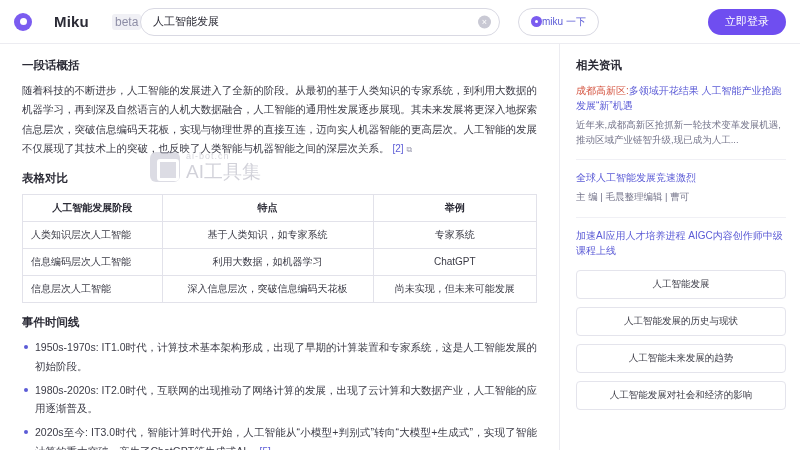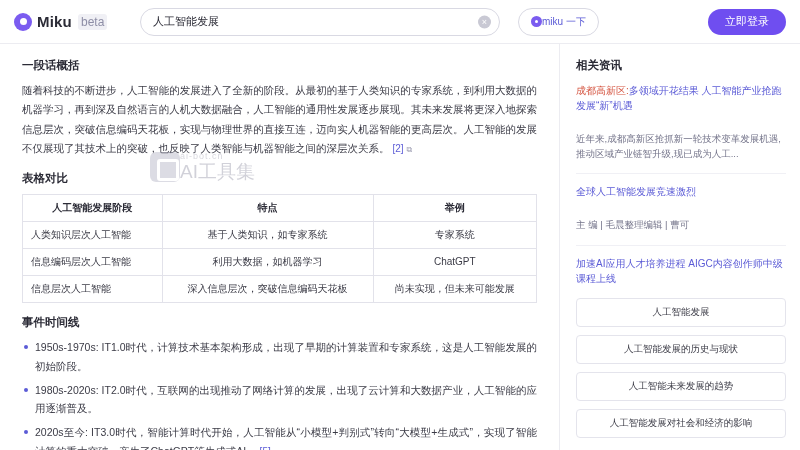--- a/index.html
+++ b/index.html
@@ -14,21 +14,21 @@
 
   
   .header {
     height: 44px; flex: 0 0 44px;
     display: flex; align-items: center;
     padding: 0 14px;
     background: #ffffff;
     border-bottom: 1px solid #ececf1;
     gap: 10px;
   }
-  .brand { display: flex; align-items: center; gap: 5px; width: 104px; }
+  .brand { display: flex; align-items: center; gap: 22px; width: 104px; }
   .brand-mark {
     width: 18px; height: 18px; border-radius: 50%;
     background: #7b5cf0;
     display: flex; align-items: center; justify-content: center;
     flex: 0 0 18px;
   }
   .brand-mark .inner { width: 7px; height: 7px; border-radius: 50%; background: #ffffff; }
   .brand-name { font-size: 15px; font-weight: bold; color: #2b2b36; letter-spacing: .2px; }
   .brand-beta {
     font-size: 12px; color: #8e8ea6; background: #f0f0f5;
@@ -99,21 +99,21 @@
   }
   .cite {
     color: #5b5bd6; font-size: 10px;
   }
   .ext-ico { font-size: 8px; color: #9a9ab0; }
 
   
   .watermark {
     position: absolute; left: 150px; top: 108px;
     pointer-events: none; opacity: .30;
-    display: flex; align-items: center; 
+    display: flex; align-items: center; gap: 6px;
   }
   .wm-logo {
     width: 30px; height: 30px; border-radius: 6px;
     background: #8f8fa8;
     position: relative;
   }
   .wm-logo::before {
     content: ""; position: absolute; left: 7px; top: 7px;
     width: 16px; height: 16px; border: 3px solid #fff; border-radius: 3px;
   }
@@ -152,21 +152,21 @@
   
   .aside h3 {
     font-size: 11.5px; font-weight: bold; color: #2b2b36; margin-bottom: 10px;
   }
   .news { margin-bottom: 12px; }
   .news-title {
     font-size: 10px; line-height: 1.5; color: #5b5bd6; cursor: pointer;
   }
   .news-title .lead { color: #d4533f; }
   .news-desc {
-    font-size: 9.5px; line-height: 1.6; color: #74748a; margin-top: 18px;
+    font-size: 9.5px; line-height: 1.6; color: #74748a; margin-top: 4px;
   }
   .news-sep { height: 1px; background: #f0f0f5; margin: 10px 0; }
   .more {
     text-align: center; font-size: 9.5px; color: #9a9ab0;
     margin: 12px 0 10px 0; cursor: pointer;
   }
   .chip {
     border: 1px solid #e4e4ec; border-radius: 4px;
     background: #fff;
     font-size: 9.5px; color: #3b3b46;

